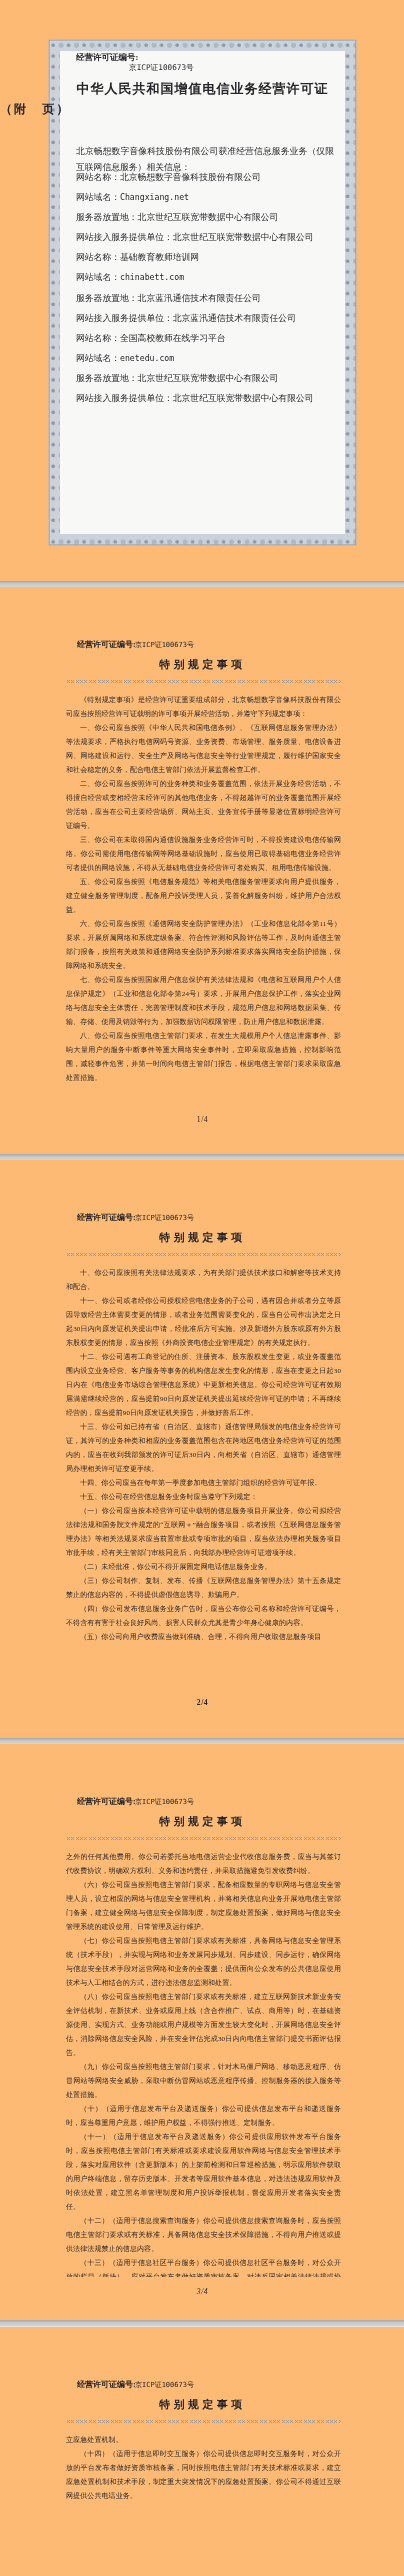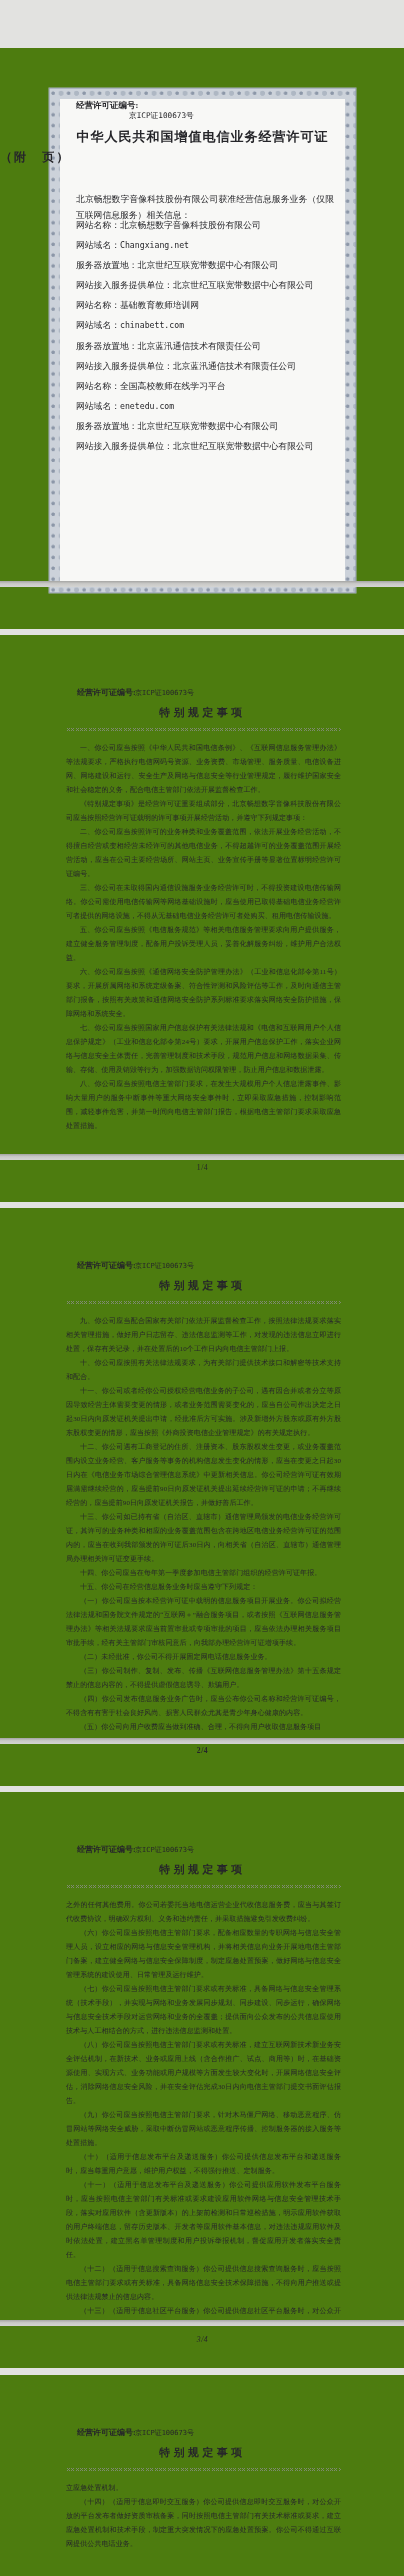--- a/index.html
+++ b/index.html
@@ -1,18 +1,18 @@
 <!DOCTYPE html>
 <html style="font-size:8.2px"><head>
 <meta charset="utf-8">
 <style>
   html,body{margin:0;padding:0;background:#e6e6e4;}
   .canvas{position:relative;width:405px;height:2873px;background:#e2e2e0;overflow:hidden;
           font-family:"Liberation Serif",serif;color:#26262a;}
-  .page{position:absolute;left:0;width:405px;background:#4d7c0f;margin-top:48px;}
+  .page{position:absolute;left:0;width:405px;background:#fdba74;}
   .sep{position:absolute;left:0;width:405px;height:6.2px;
        background:linear-gradient(#a5a5a3,#c9c9c7 45%,#d4d4d2);}
   
   .p1{top:0;height:581px;}
   .frame{position:absolute;left:49px;top:40px;width:307px;height:505px;
          background-color:#ccd2da;
          background-image:radial-gradient(circle at 4.1px 5.2px,#8c97a8 1.5px,rgba(0,0,0,0) 2.1px),
                           radial-gradient(circle at 12px 5.2px,#aeb7c3 2.3px,rgba(0,0,0,0) 2.8px);
          background-size:15.5px 10.8px;
          box-shadow:inset 0 0 0 0.5px #8794a6,0 0 0 0.5px #a9b2bf;}
@@ -83,41 +83,40 @@
   </div>
 
   <div class="sep s1"></div>
 
   <div class="page p2">
     <div class="ph-label">经营许可证编号:</div>
     <div class="ph-num">京ICP证100673号</div>
     <div class="pt">特别规定事项</div>
     <div class="zig"></div>
     <div class="pb">
+      <p>《特别规定事项》是经营许可证重要组成部分，北京畅想数字音像科技股份有限公司应当按照经营许可证载明的许可事项开展经营活动，并遵守下列规定事项：</p>
       <p>一、你公司应当按照《中华人民共和国电信条例》、《互联网信息服务管理办法》等法规要求，严格执行电信网码号资源、业务资费、市场管理、服务质量、电信设备进网、网络建设和运行、安全生产及网络与信息安全等行业管理规定，履行维护国家安全和社会稳定的义务，配合电信主管部门依法开展监督检查工作。</p>
-      <p>《特别规定事项》是经营许可证重要组成部分，北京畅想数字音像科技股份有限公司应当按照经营许可证载明的许可事项开展经营活动，并遵守下列规定事项：</p>
       <p>二、你公司应当按照许可的业务种类和业务覆盖范围，依法开展业务经营活动，不得擅自经营或变相经营未经许可的其他电信业务，不得超越许可的业务覆盖范围开展经营活动，应当在公司主要经营场所、网站主页、业务宣传手册等显著位置标明经营许可证编号。</p>
       <p>三、你公司在未取得国内通信设施服务业务经营许可时，不得投资建设电信传输网络。你公司需使用电信传输网等网络基础设施时，应当使用已取得基础电信业务经营许可者提供的网络设施，不得从无基础电信业务经营许可者处购买、租用电信传输设施。</p>
       <p>五、你公司应当按照《电信服务规范》等相关电信服务管理要求向用户提供服务，建立健全服务管理制度，配备用户投诉受理人员，妥善化解服务纠纷，维护用户合法权益。</p>
       <p>六、你公司应当按照《通信网络安全防护管理办法》（工业和信息化部令第11号）要求，开展所属网络和系统定级备案、符合性评测和风险评估等工作，及时向通信主管部门报备，按照有关政策和通信网络安全防护系列标准要求落实网络安全防护措施，保障网络和系统安全。</p>
       <p>七、你公司应当按照国家用户信息保护有关法律法规和《电信和互联网用户个人信息保护规定》（工业和信息化部令第24号）要求，开展用户信息保护工作，落实企业网络与信息安全主体责任，完善管理制度和技术手段，规范用户信息和网络数据采集、传输、存储、使用及销毁等行为，加强数据访问权限管理，防止用户信息和数据泄露。</p>
       <p>八、你公司应当按照电信主管部门要求，在发生大规模用户个人信息泄露事件、影响大量用户的服务中断事件等重大网络安全事件时，立即采取应急措施，控制影响范围，减轻事件危害，并第一时间向电信主管部门报告，根据电信主管部门要求采取应急处置措施。</p>
     </div>
     <div class="pf">1/4</div>
   </div>
 
   <div class="sep s2"></div>
 
   <div class="page p3">
     <div class="ph-label">经营许可证编号:</div>
     <div class="ph-num">京ICP证100673号</div>
     <div class="pt">特别规定事项</div>
     <div class="zig"></div>
     <div class="pb">
-      <p>九、你公司应当配合国家有关部门依法开展监督检查工作，按照法律法规要求落实相关管理措施，做好用户日志留存、违法信息监测等工作，对发现的违法信息立即进行处置，保存有关记录，并在处置后的10个工作日内向电信主管部门上报。</p>
       <p>十、你公司应按照有关法律法规要求，为有关部门提供技术接口和解密等技术支持和配合。</p>
       <p>十一、你公司或者经你公司授权经营电信业务的子公司，遇有因合并或者分立等原因导致经营主体需要变更的情形，或者业务范围需要变化的，应当自公司作出决定之日起30日内向原发证机关提出申请，经批准后方可实施。涉及新增外方股东或原有外方股东股权变更的情形，应当按照《外商投资电信企业管理规定》的有关规定执行。</p>
       <p>十二、你公司遇有工商登记的住所、注册资本、股东股权发生变更，或业务覆盖范围内设立业务经营、客户服务等事务的机构信息发生变化的情形，应当在变更之日起30日内在《电信业务市场综合管理信息系统》中更新相关信息。你公司经营许可证有效期届满需继续经营的，应当提前90日向原发证机关提出延续经营许可证的申请；不再继续经营的，应当提前90日向原发证机关报告，并做好善后工作。</p>
       <p>十三、你公司如已持有省（自治区、直辖市）通信管理局颁发的电信业务经营许可证，其许可的业务种类和相应的业务覆盖范围包含在跨地区电信业务经营许可证的范围内的，应当在收到我部颁发的许可证后30日内，向相关省（自治区、直辖市）通信管理局办理相关许可证变更手续。</p>
       <p>十四、你公司应当在每年第一季度参加电信主管部门组织的经营许可证年报。</p>
       <p>十五、你公司在经营信息服务业务时应当遵守下列规定：</p>
       <p>（一）你公司应当按本经营许可证中载明的信息服务项目开展业务。你公司拟经营法律法规和国务院文件规定的“互联网＋”融合服务项目，或者按照《互联网信息服务管理办法》等相关法规要求应当前置审批或专项审批的项目，应当依法办理相关服务项目审批手续，经有关主管部门审核同意后，向我部办理经营许可证增项手续。</p>
       <p>（二）未经批准，你公司不得开展固定网电话信息服务业务。</p>
       <p>（三）你公司制作、复制、发布、传播《互联网信息服务管理办法》第十五条规定禁止的信息内容的，不得提供虚假信息诱导、欺骗用户。</p>
       <p>（四）你公司发布信息服务业务广告时，应当公布你公司名称和经营许可证编号，不得含有有害于社会良好风尚、损害人民群众尤其是青少年身心健康的内容。</p>

